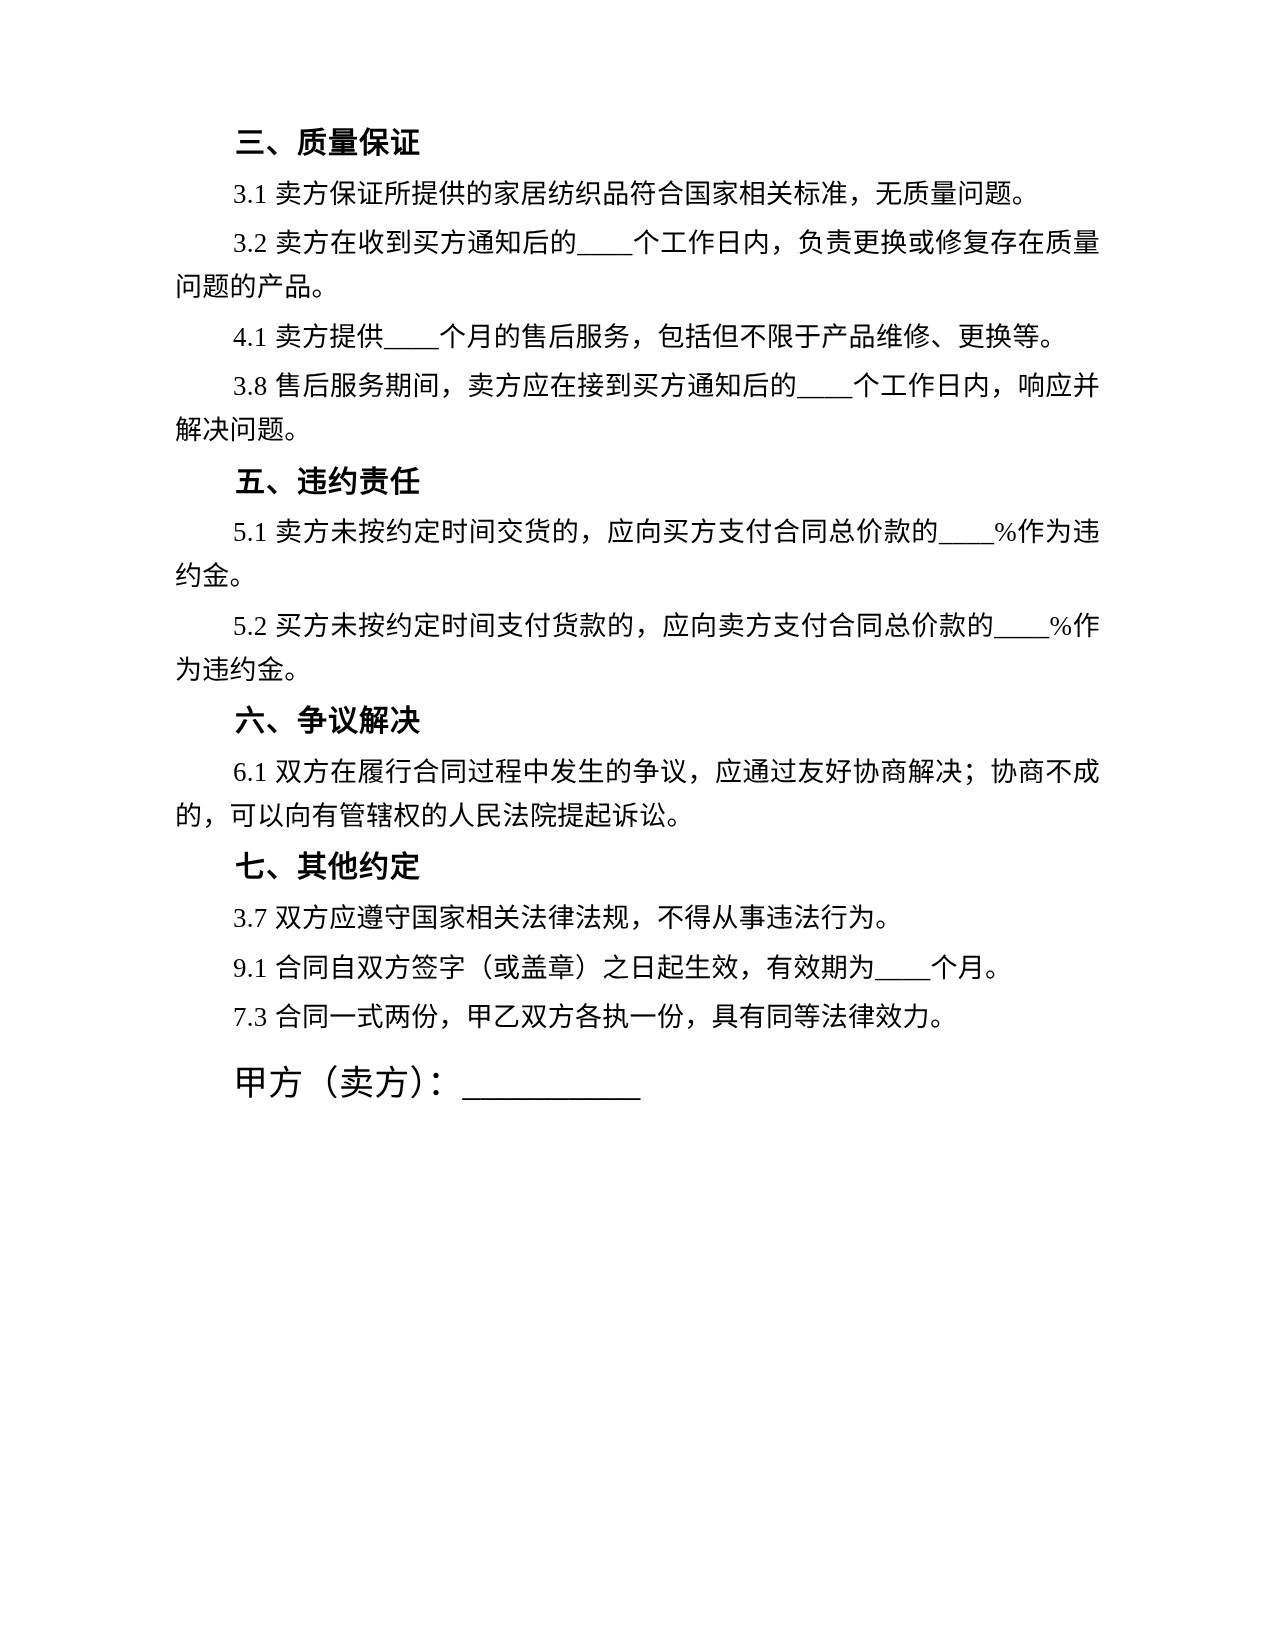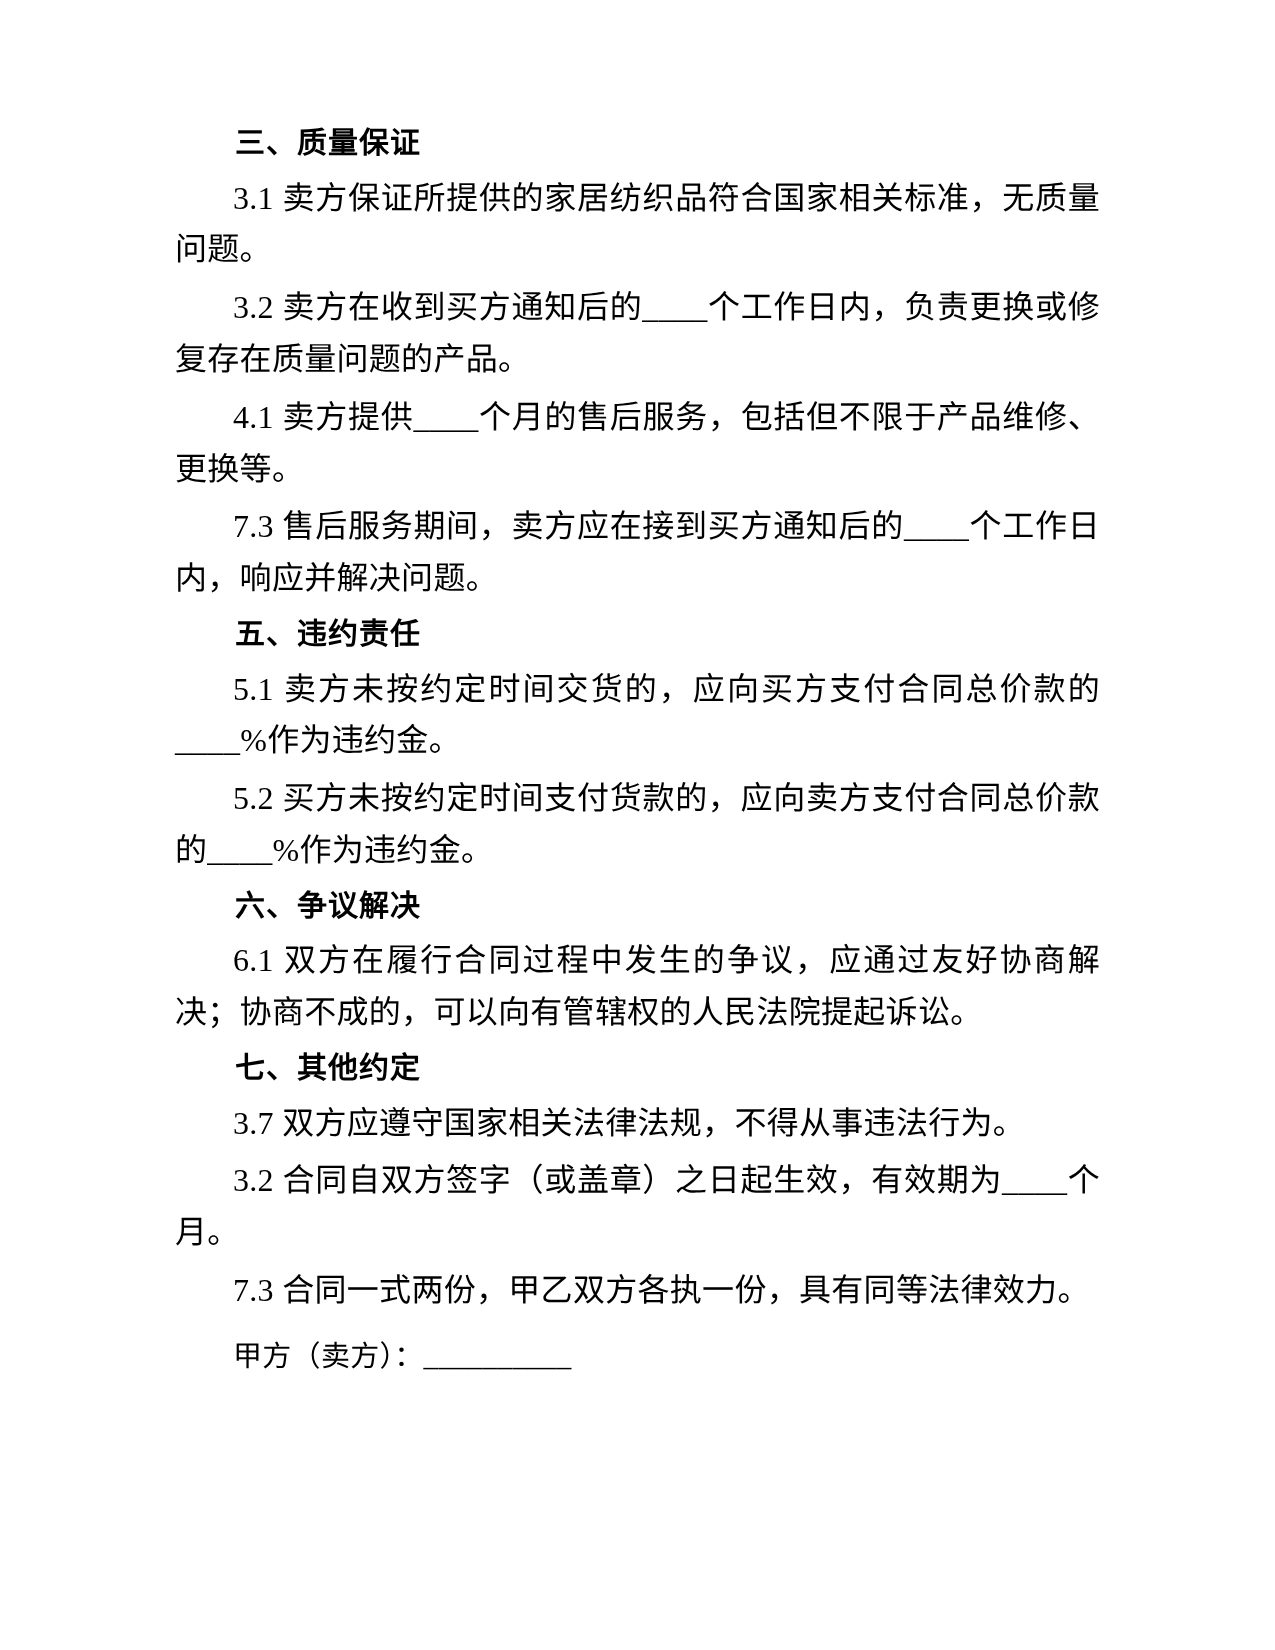--- a/index.html
+++ b/index.html
@@ -31,60 +31,60 @@
   .heading {
     font-family: "DejaVu Sans", "Liberation Sans", sans-serif;
     font-weight: bold;
     font-size: 30px;
     line-height: 1.55;
     margin: 0 0 6px 0;
     text-indent: 60px;
     letter-spacing: 1px;
   }
   .para {
-    font-size: 32px;
+    font-size: 27px;
     line-height: 1.62;
     margin: 0 0 6px 0;
     text-indent: 58px;
     text-align: justify;
     text-justify: inter-ideograph;
     letter-spacing: 0.3px;
   }
   .para.tight {
     margin-bottom: 16px;
   }
   .sig {
-    font-size: 29px;
+    font-size: 35px;
     line-height: 1.62;
     margin: 0;
     text-indent: 58px;
     letter-spacing: 0.3px;
   }
 </style>
 </head>
 <body>
 
 <div class="page">
   <div class="doc-body">
 
     <h2 class="heading">三、质量保证</h2>
     <p class="para">3.1 卖方保证所提供的家居纺织品符合国家相关标准，无质量问题。</p>
     <p class="para">3.2 卖方在收到买方通知后的____个工作日内，负责更换或修复存在质量问题的产品。</p>
 
     <p class="para">4.1 卖方提供____个月的售后服务，包括但不限于产品维修、更换等。</p>
-    <p class="para">7.3 售后服务期间，卖方应在接到买方通知后的____个工作日内，响应并解决问题。</p>
+    <p class="para">3.8 售后服务期间，卖方应在接到买方通知后的____个工作日内，响应并解决问题。</p>
 
     <h2 class="heading">五、违约责任</h2>
     <p class="para">5.1 卖方未按约定时间交货的，应向买方支付合同总价款的____%作为违约金。</p>
     <p class="para">5.2 买方未按约定时间支付货款的，应向卖方支付合同总价款的____%作为违约金。</p>
 
     <h2 class="heading">六、争议解决</h2>
     <p class="para">6.1 双方在履行合同过程中发生的争议，应通过友好协商解决；协商不成的，可以向有管辖权的人民法院提起诉讼。</p>
 
     <h2 class="heading">七、其他约定</h2>
     <p class="para">3.7 双方应遵守国家相关法律法规，不得从事违法行为。</p>
-    <p class="para">3.2 合同自双方签字（或盖章）之日起生效，有效期为____个月。</p>
+    <p class="para">9.1 合同自双方签字（或盖章）之日起生效，有效期为____个月。</p>
     <p class="para tight">7.3 合同一式两份，甲乙双方各执一份，具有同等法律效力。</p>
 
     <p class="sig">甲方（卖方）：__________</p>
 
   </div>
 </div>
 
 </body></html>

